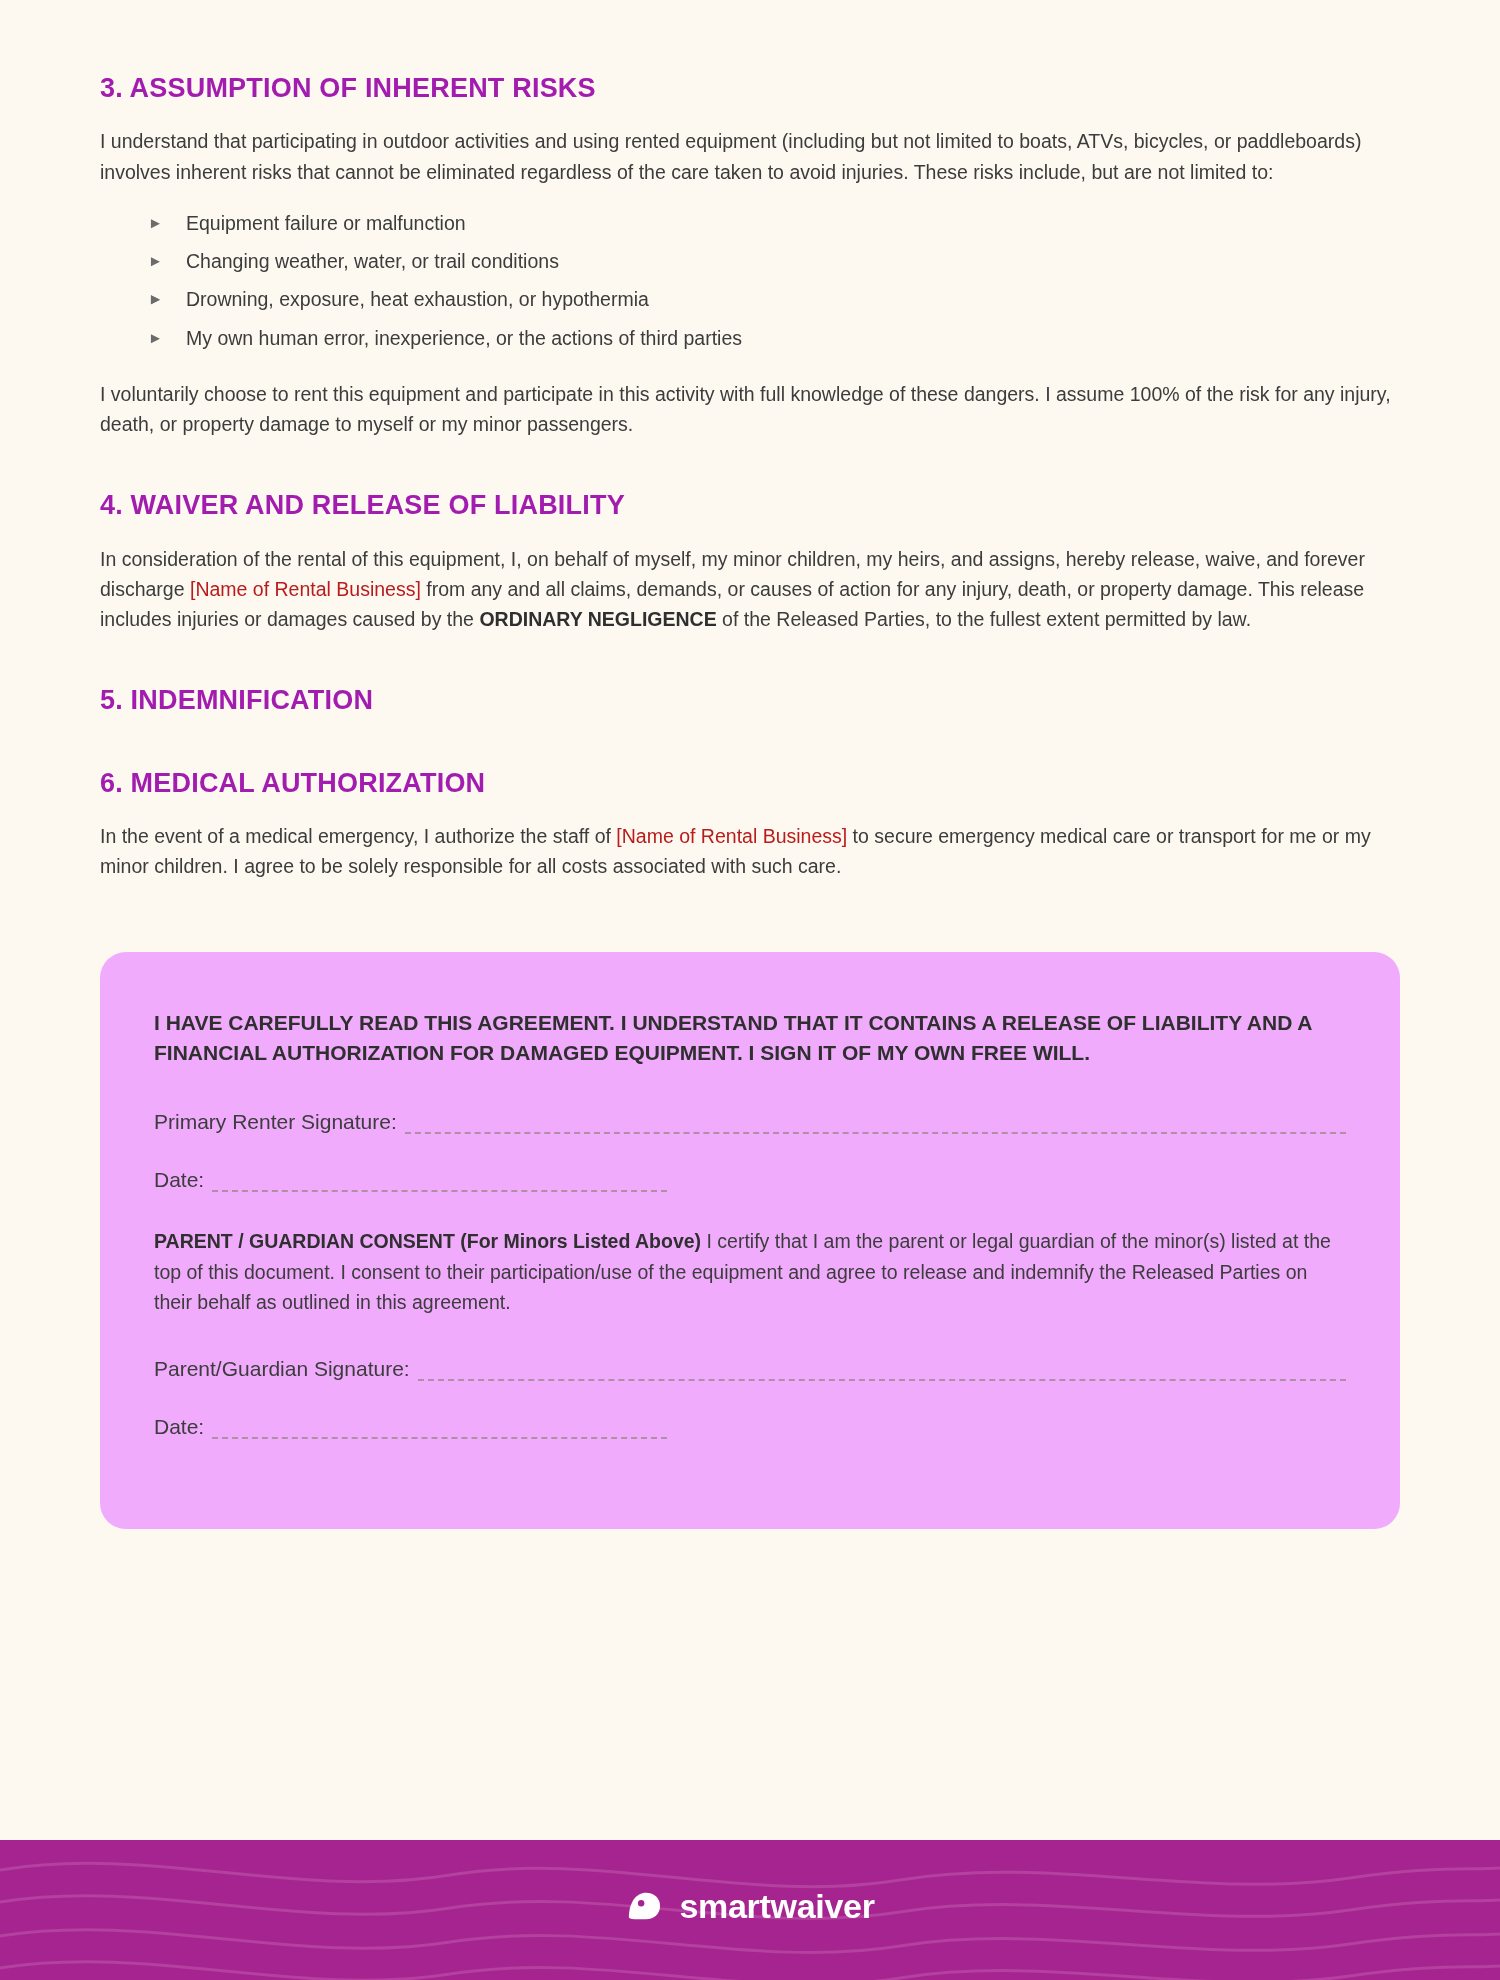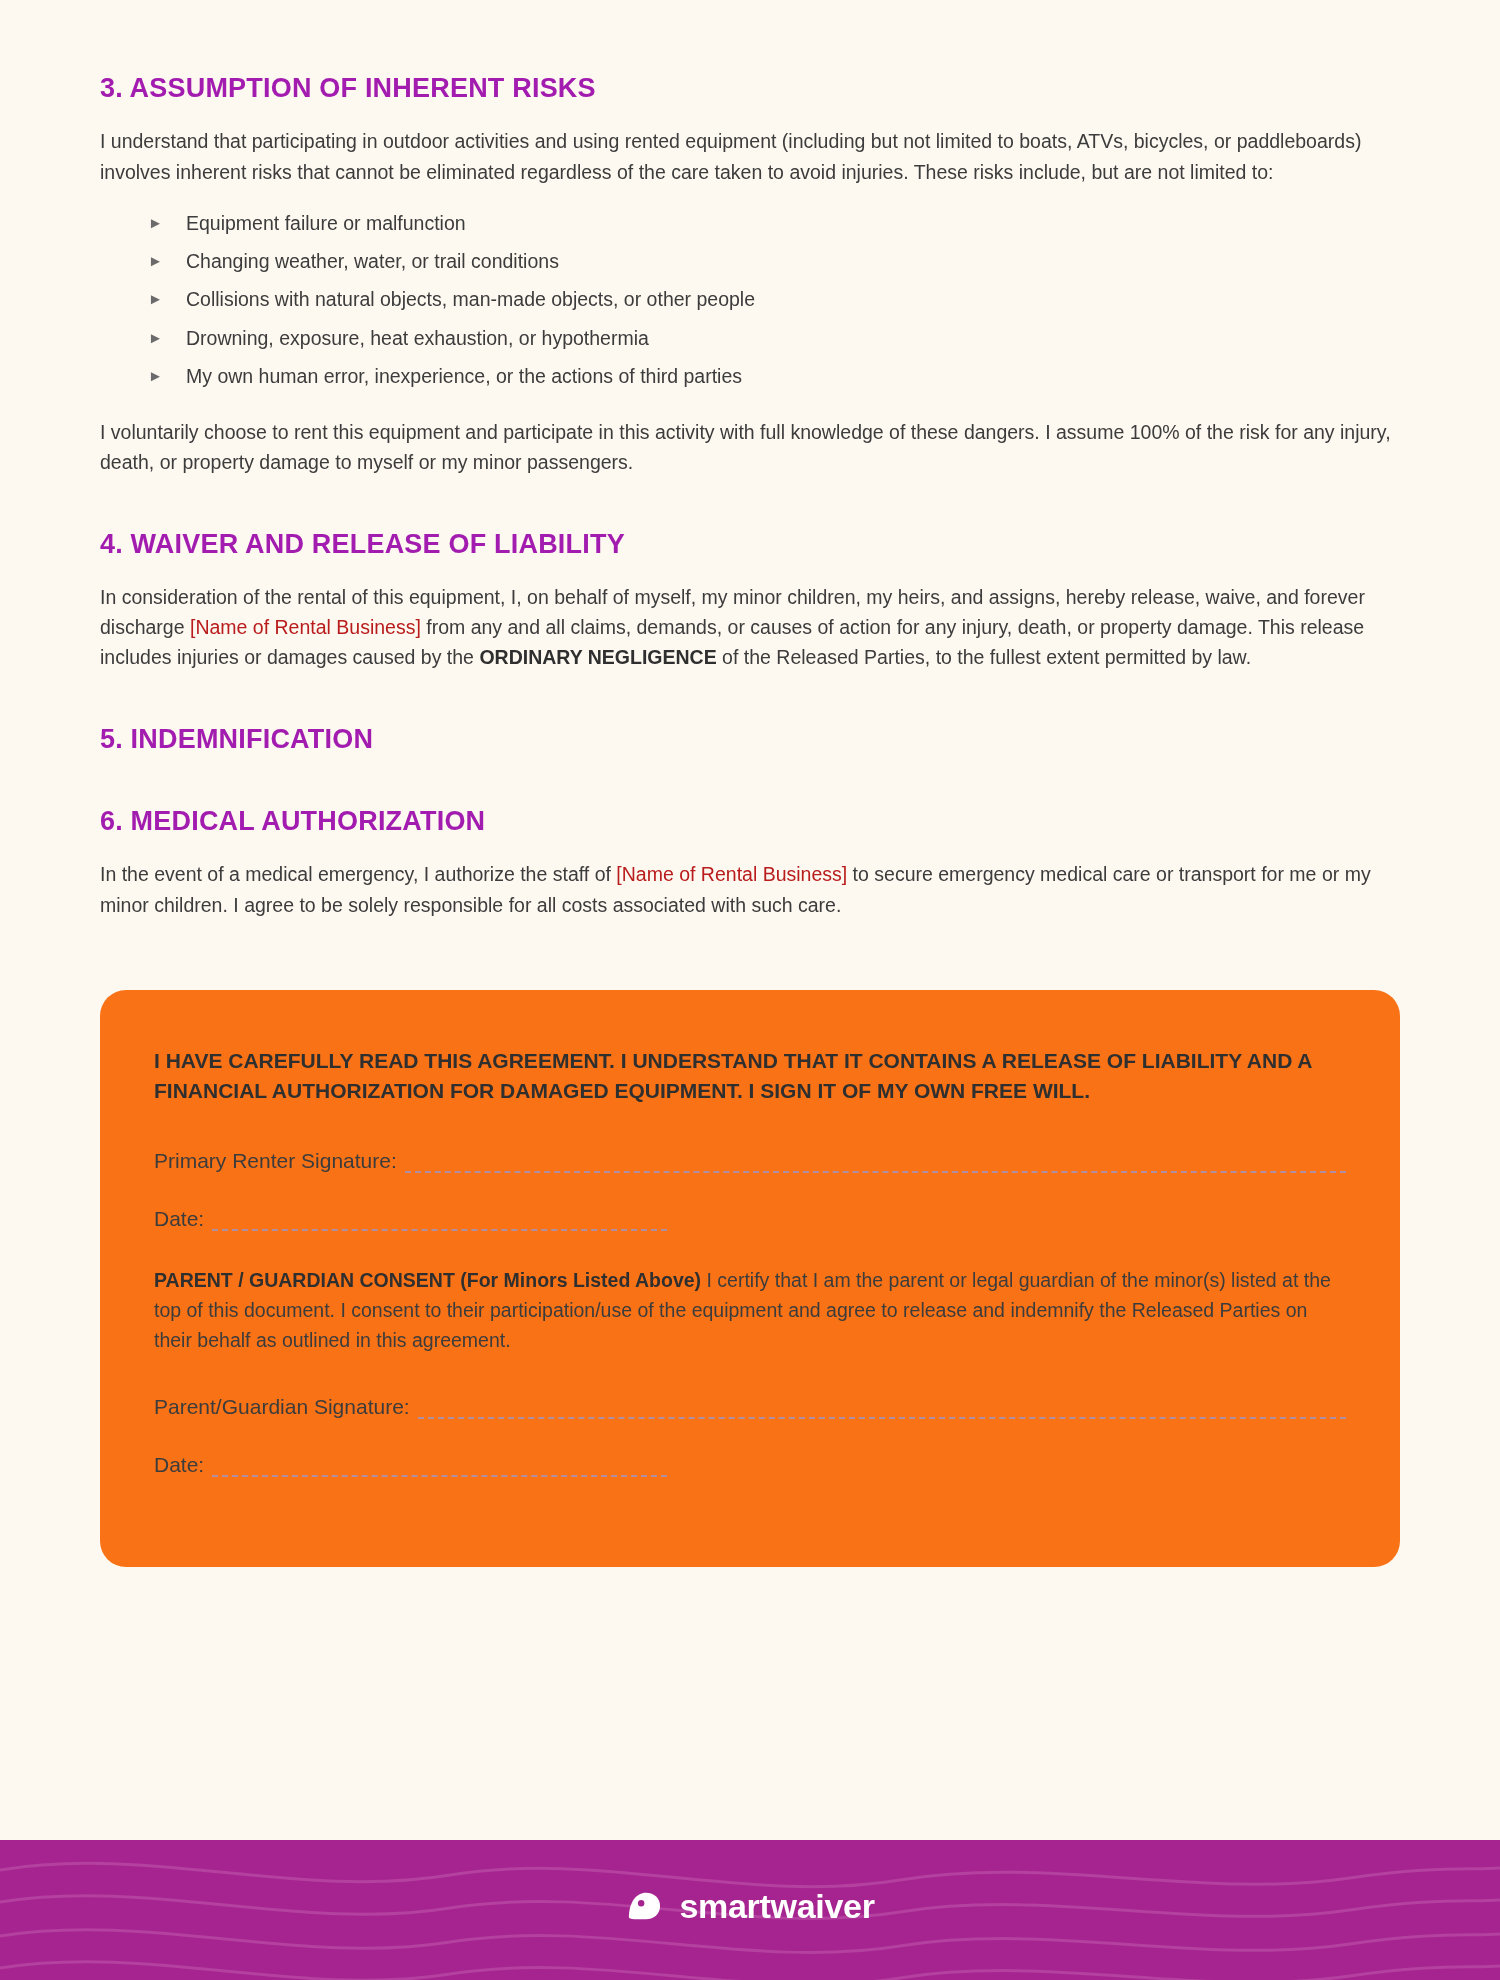--- a/index.html
+++ b/index.html
@@ -70,21 +70,21 @@
   }
   .placeholder {
     color: #b91c1c;
   }
   .bold {
     font-weight: bold;
     color: #2f2f2f;
   }
   .signature-box {
     margin: 70px 100px 0 100px;
-    background: #f97316;
+    background: #f0abfc;
     border-radius: 26px;
     padding: 56px 54px 56px 54px;
     box-sizing: border-box;
   }
   .attest {
     font-size: 21px;
     font-weight: bold;
     line-height: 1.45;
     color: #2f2f2f;
     margin: 0 0 42px 0;
@@ -156,21 +156,21 @@
 <div class="page">
 
   <div class="content">
 
     <div class="section">
       <h2 class="section-title">3. ASSUMPTION OF INHERENT RISKS</h2>
       <p class="body">I understand that participating in outdoor activities and using rented equipment (including but not limited to boats, ATVs, bicycles, or paddleboards) involves inherent risks that cannot be eliminated regardless of the care taken to avoid injuries. These risks include, but are not limited to:</p>
       <ul class="risk-list">
         <li><span class="marker">►</span><span>Equipment failure or malfunction</span></li>
         <li><span class="marker">►</span><span>Changing weather, water, or trail conditions</span></li>
-        <li><span class="marker">►</span><span>Collisions with natural objects, man-made objects, or other people</span></li>
+        <li><span class="marker">►</span></li>
         <li><span class="marker">►</span><span>Drowning, exposure, heat exhaustion, or hypothermia</span></li>
         <li><span class="marker">►</span><span>My own human error, inexperience, or the actions of third parties</span></li>
       </ul>
       <p class="body">I voluntarily choose to rent this equipment and participate in this activity with full knowledge of these dangers. I assume 100% of the risk for any injury, death, or property damage to myself or my minor passengers.</p>
     </div>
 
     <div class="section">
       <h2 class="section-title">4. WAIVER AND RELEASE OF LIABILITY</h2>
       <p class="body"><span>In consideration of the rental of this equipment, I, on behalf of myself, my minor children, my heirs, and assigns, hereby release, waive, and forever discharge </span><span class="placeholder">[Name of Rental Business]</span><span> from any and all claims, demands, or causes of action for any injury, death, or property damage. This release includes injuries or damages caused by the </span><span class="bold">ORDINARY NEGLIGENCE</span><span> of the Released Parties, to the fullest extent permitted by law.</span></p>
     </div>

